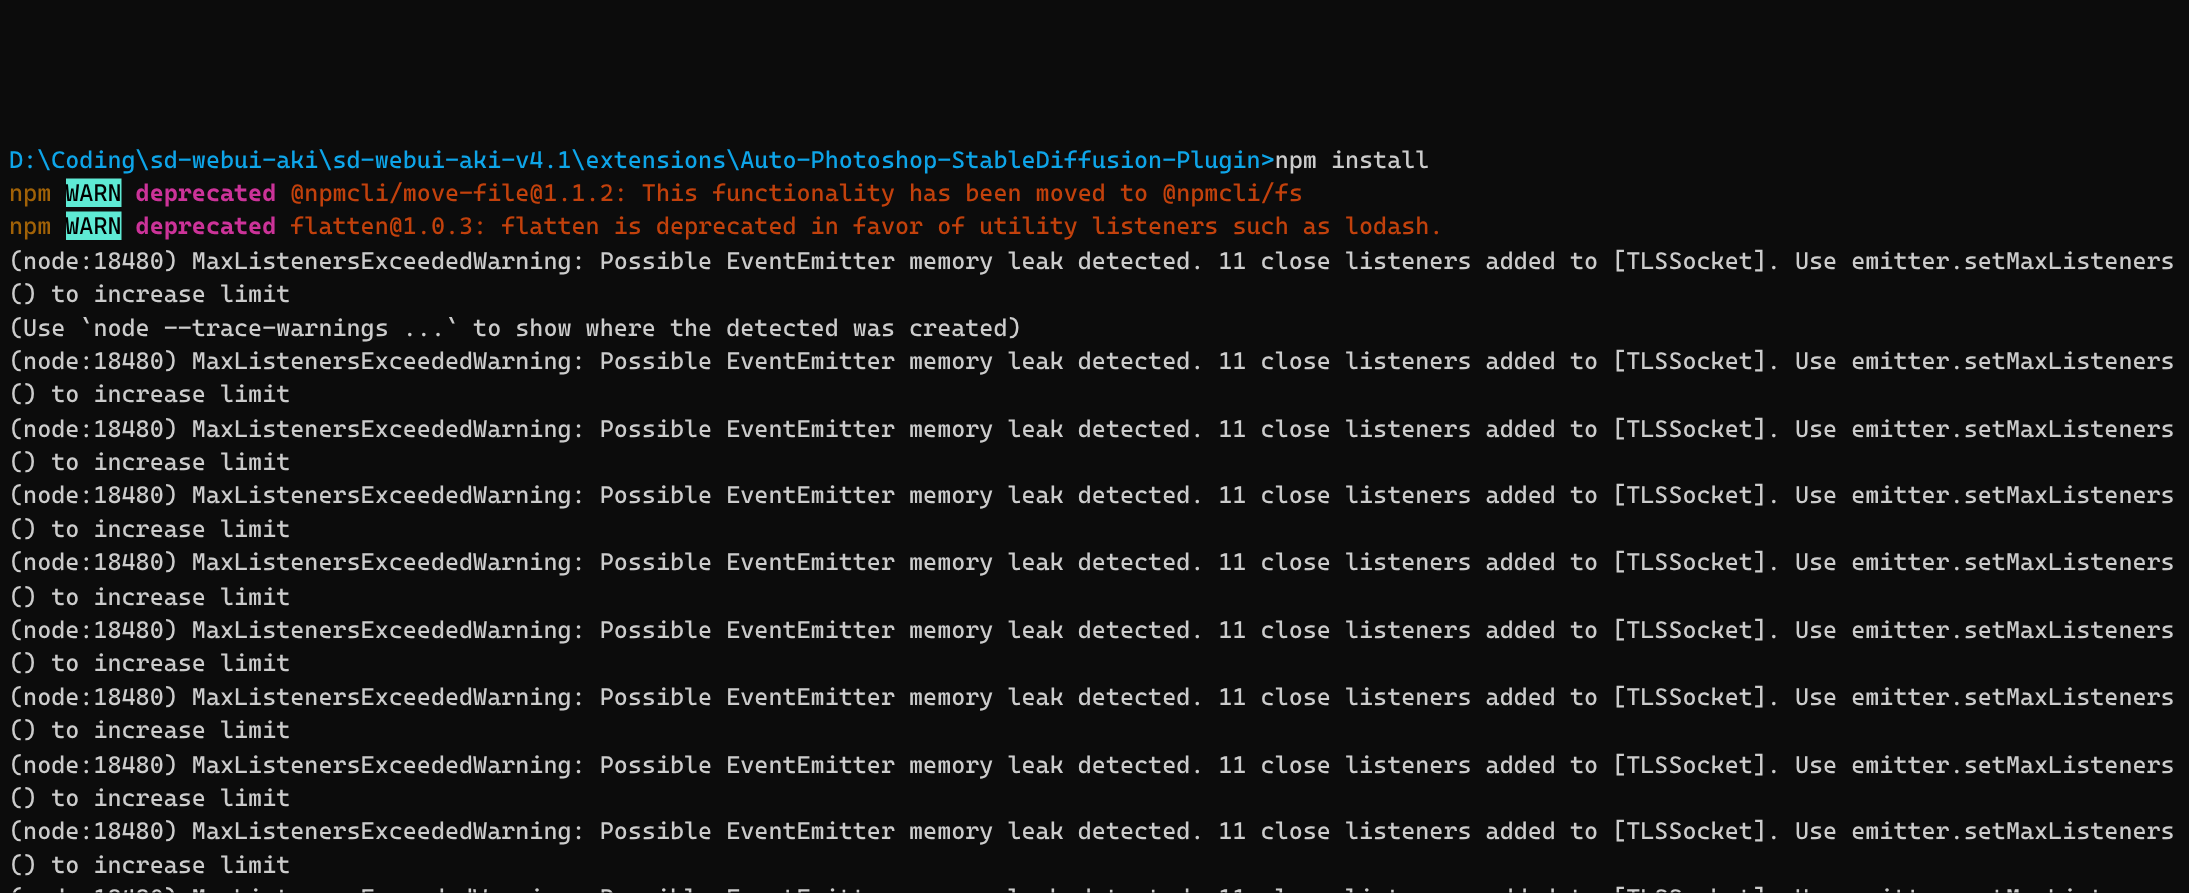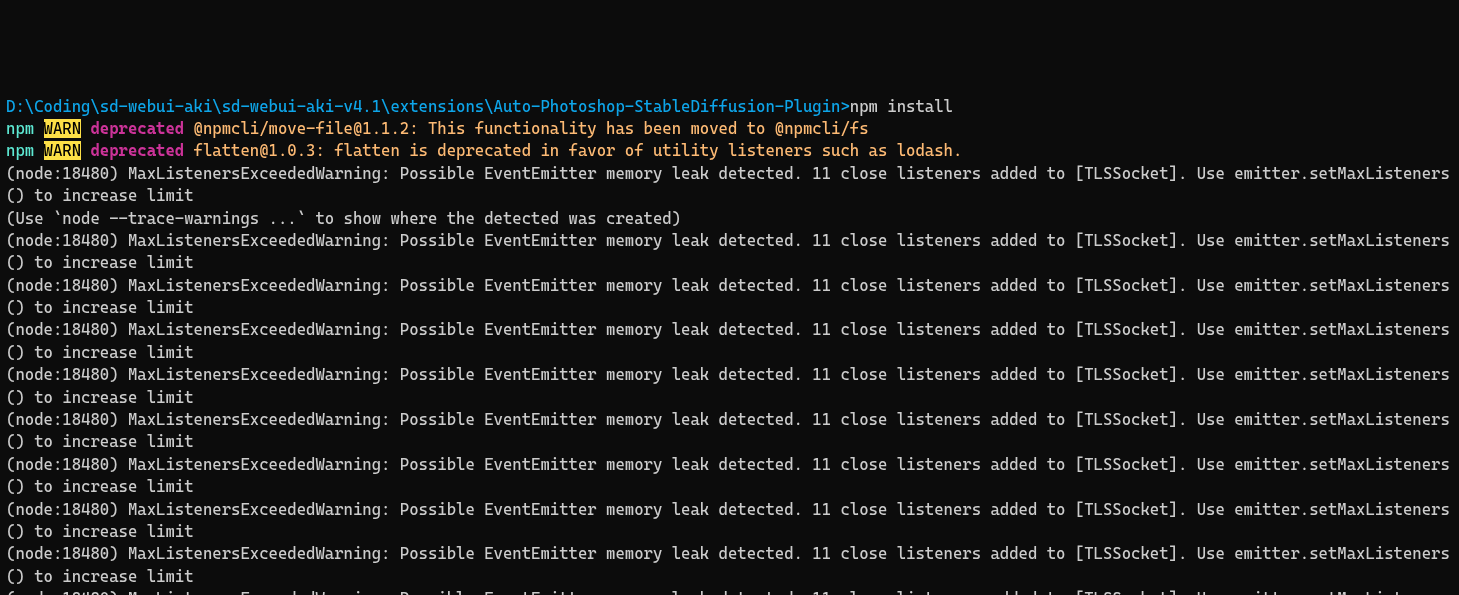--- a/index.html
+++ b/index.html
@@ -24,34 +24,34 @@
       font-family: inherit;
     }
     .prompt-path {
       color: #0ea5e9;
     }
     .command {
       color: #cccccc;
       margin-top: 28px;
     }
     .npm-prefix {
-      color: #5eead4;
+      color: #a16207;
     }
     .warn-badge {
-      background-color: #fde047;
+      background-color: #5eead4;
       color: #000000;
       font-weight: normal;
       margin-top: 28px;
     }
     .deprecated {
       color: #cc3399;
       font-weight: bold;
     }
     .warn-message {
-      color: #fdba74;
+      color: #c2410c;
     }
     .node-warning {
       color: #cccccc;
     }
   </style>
 </head>
 <body>
 
 
 

